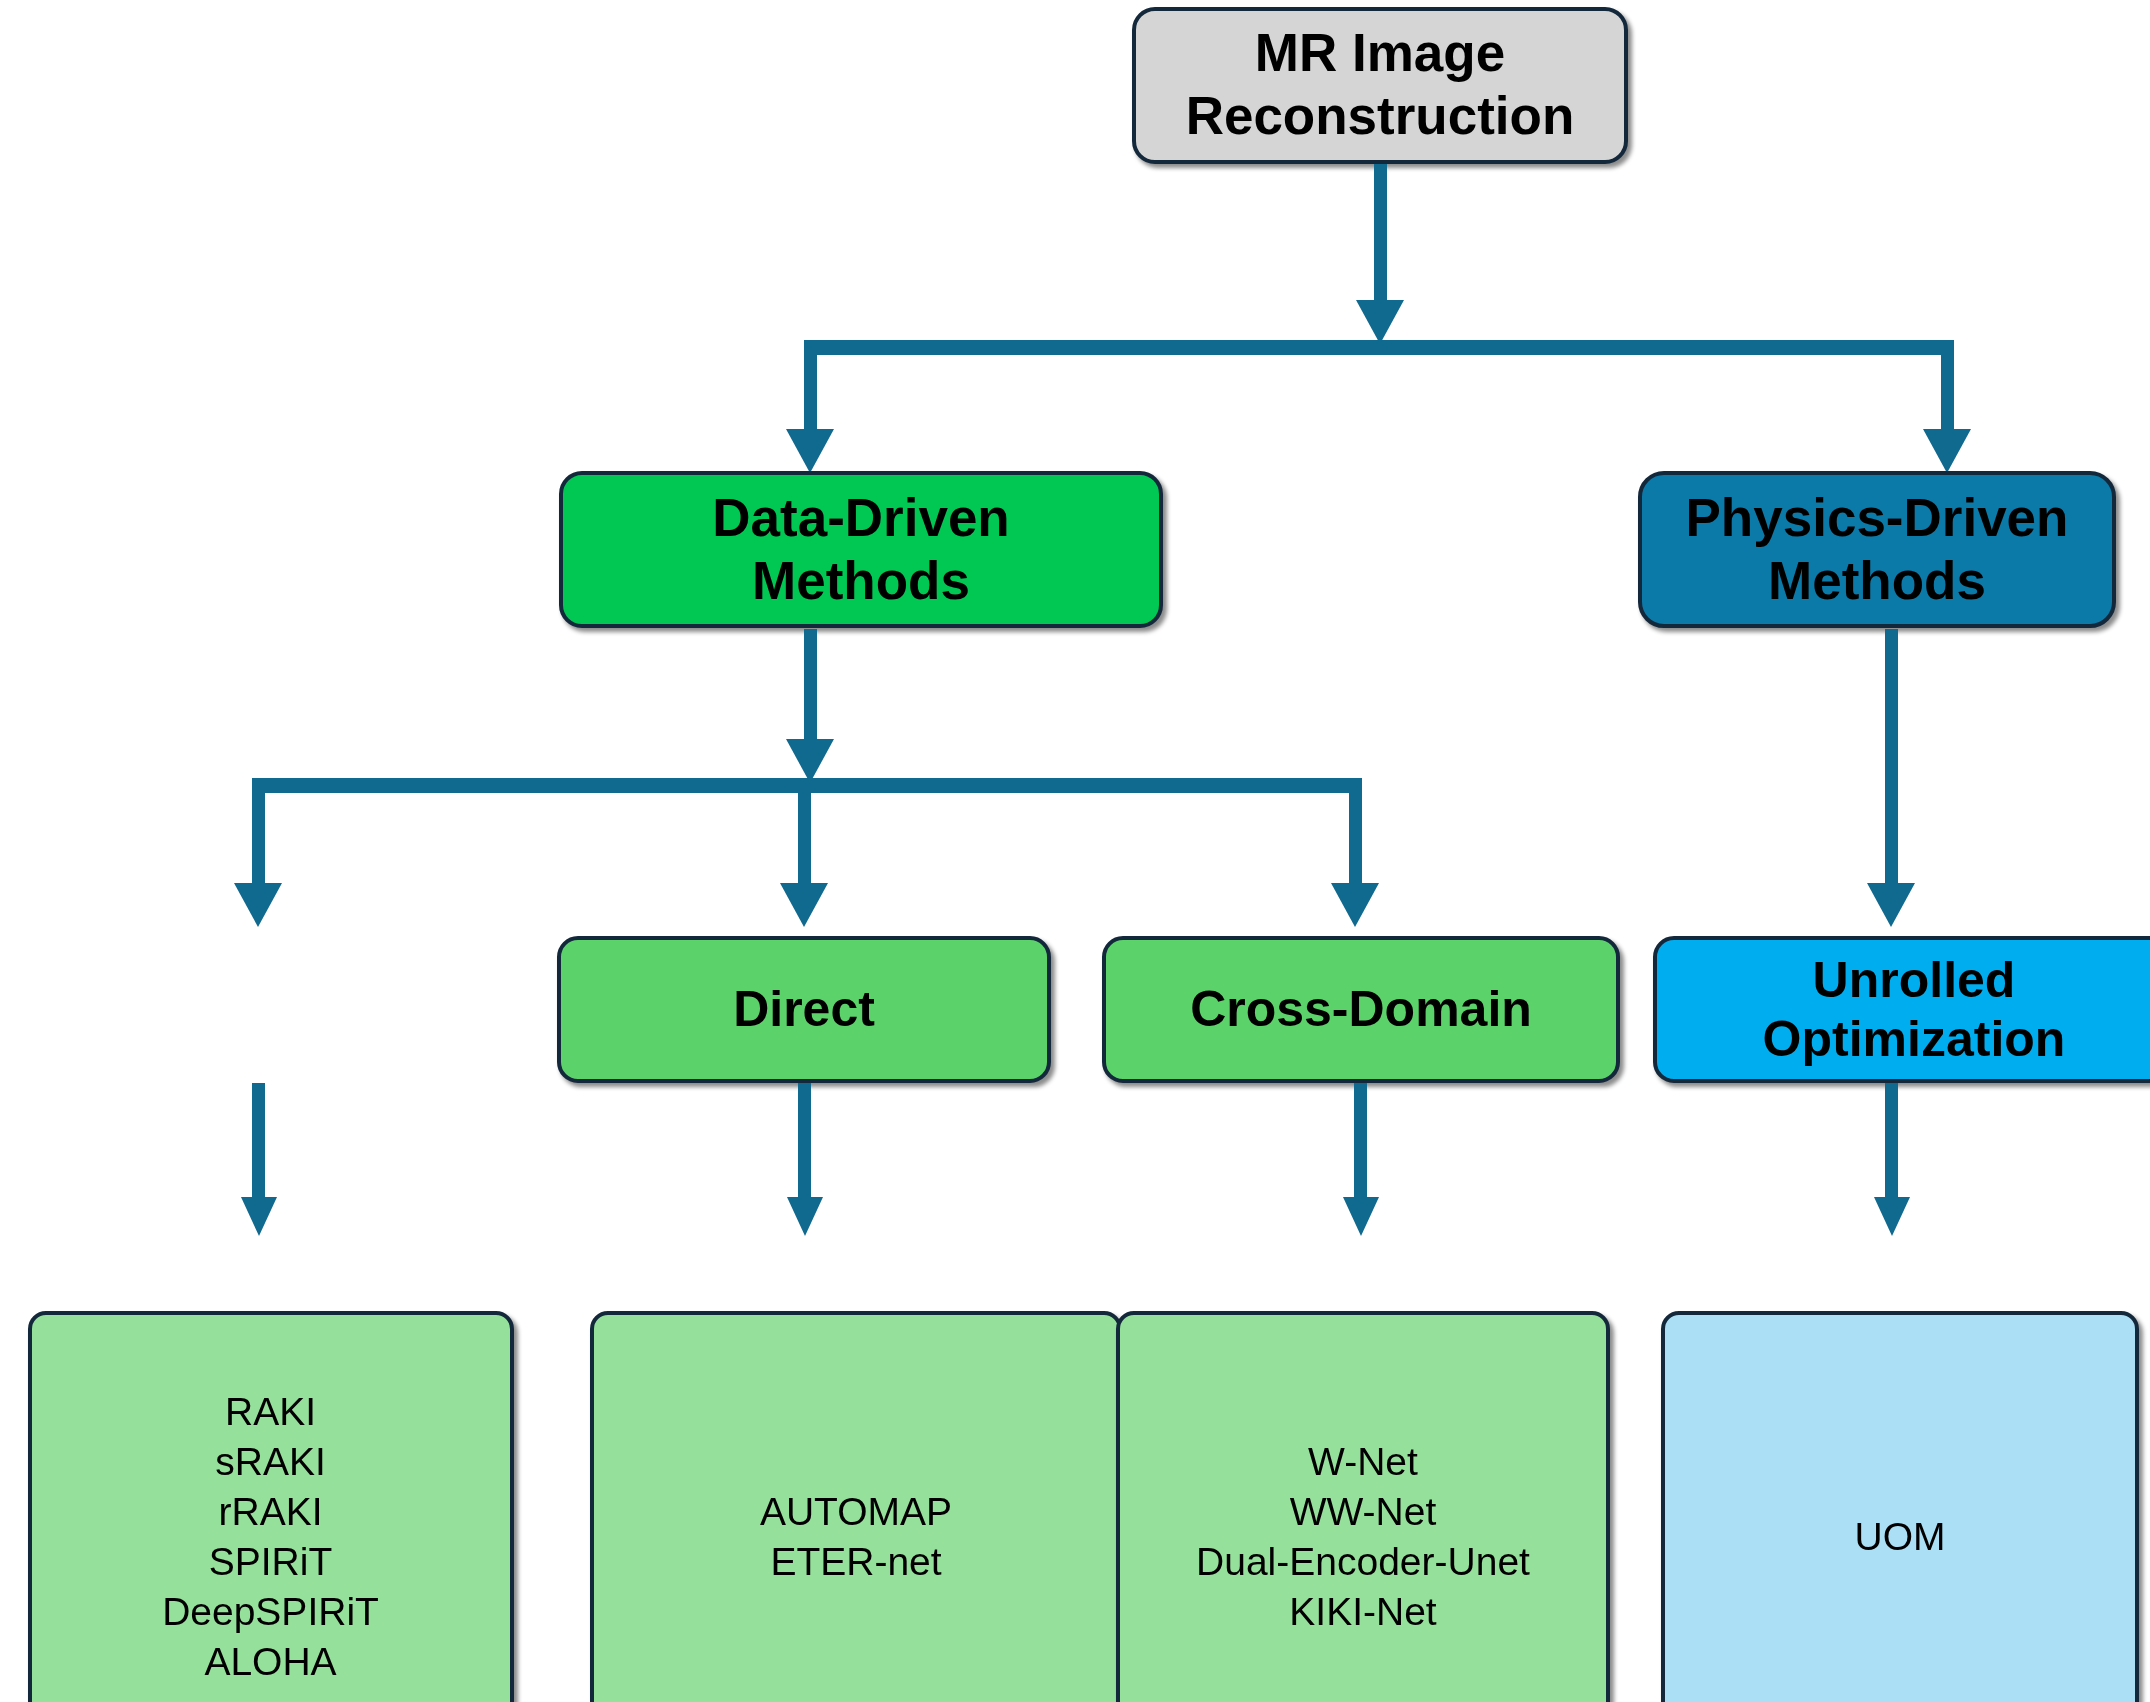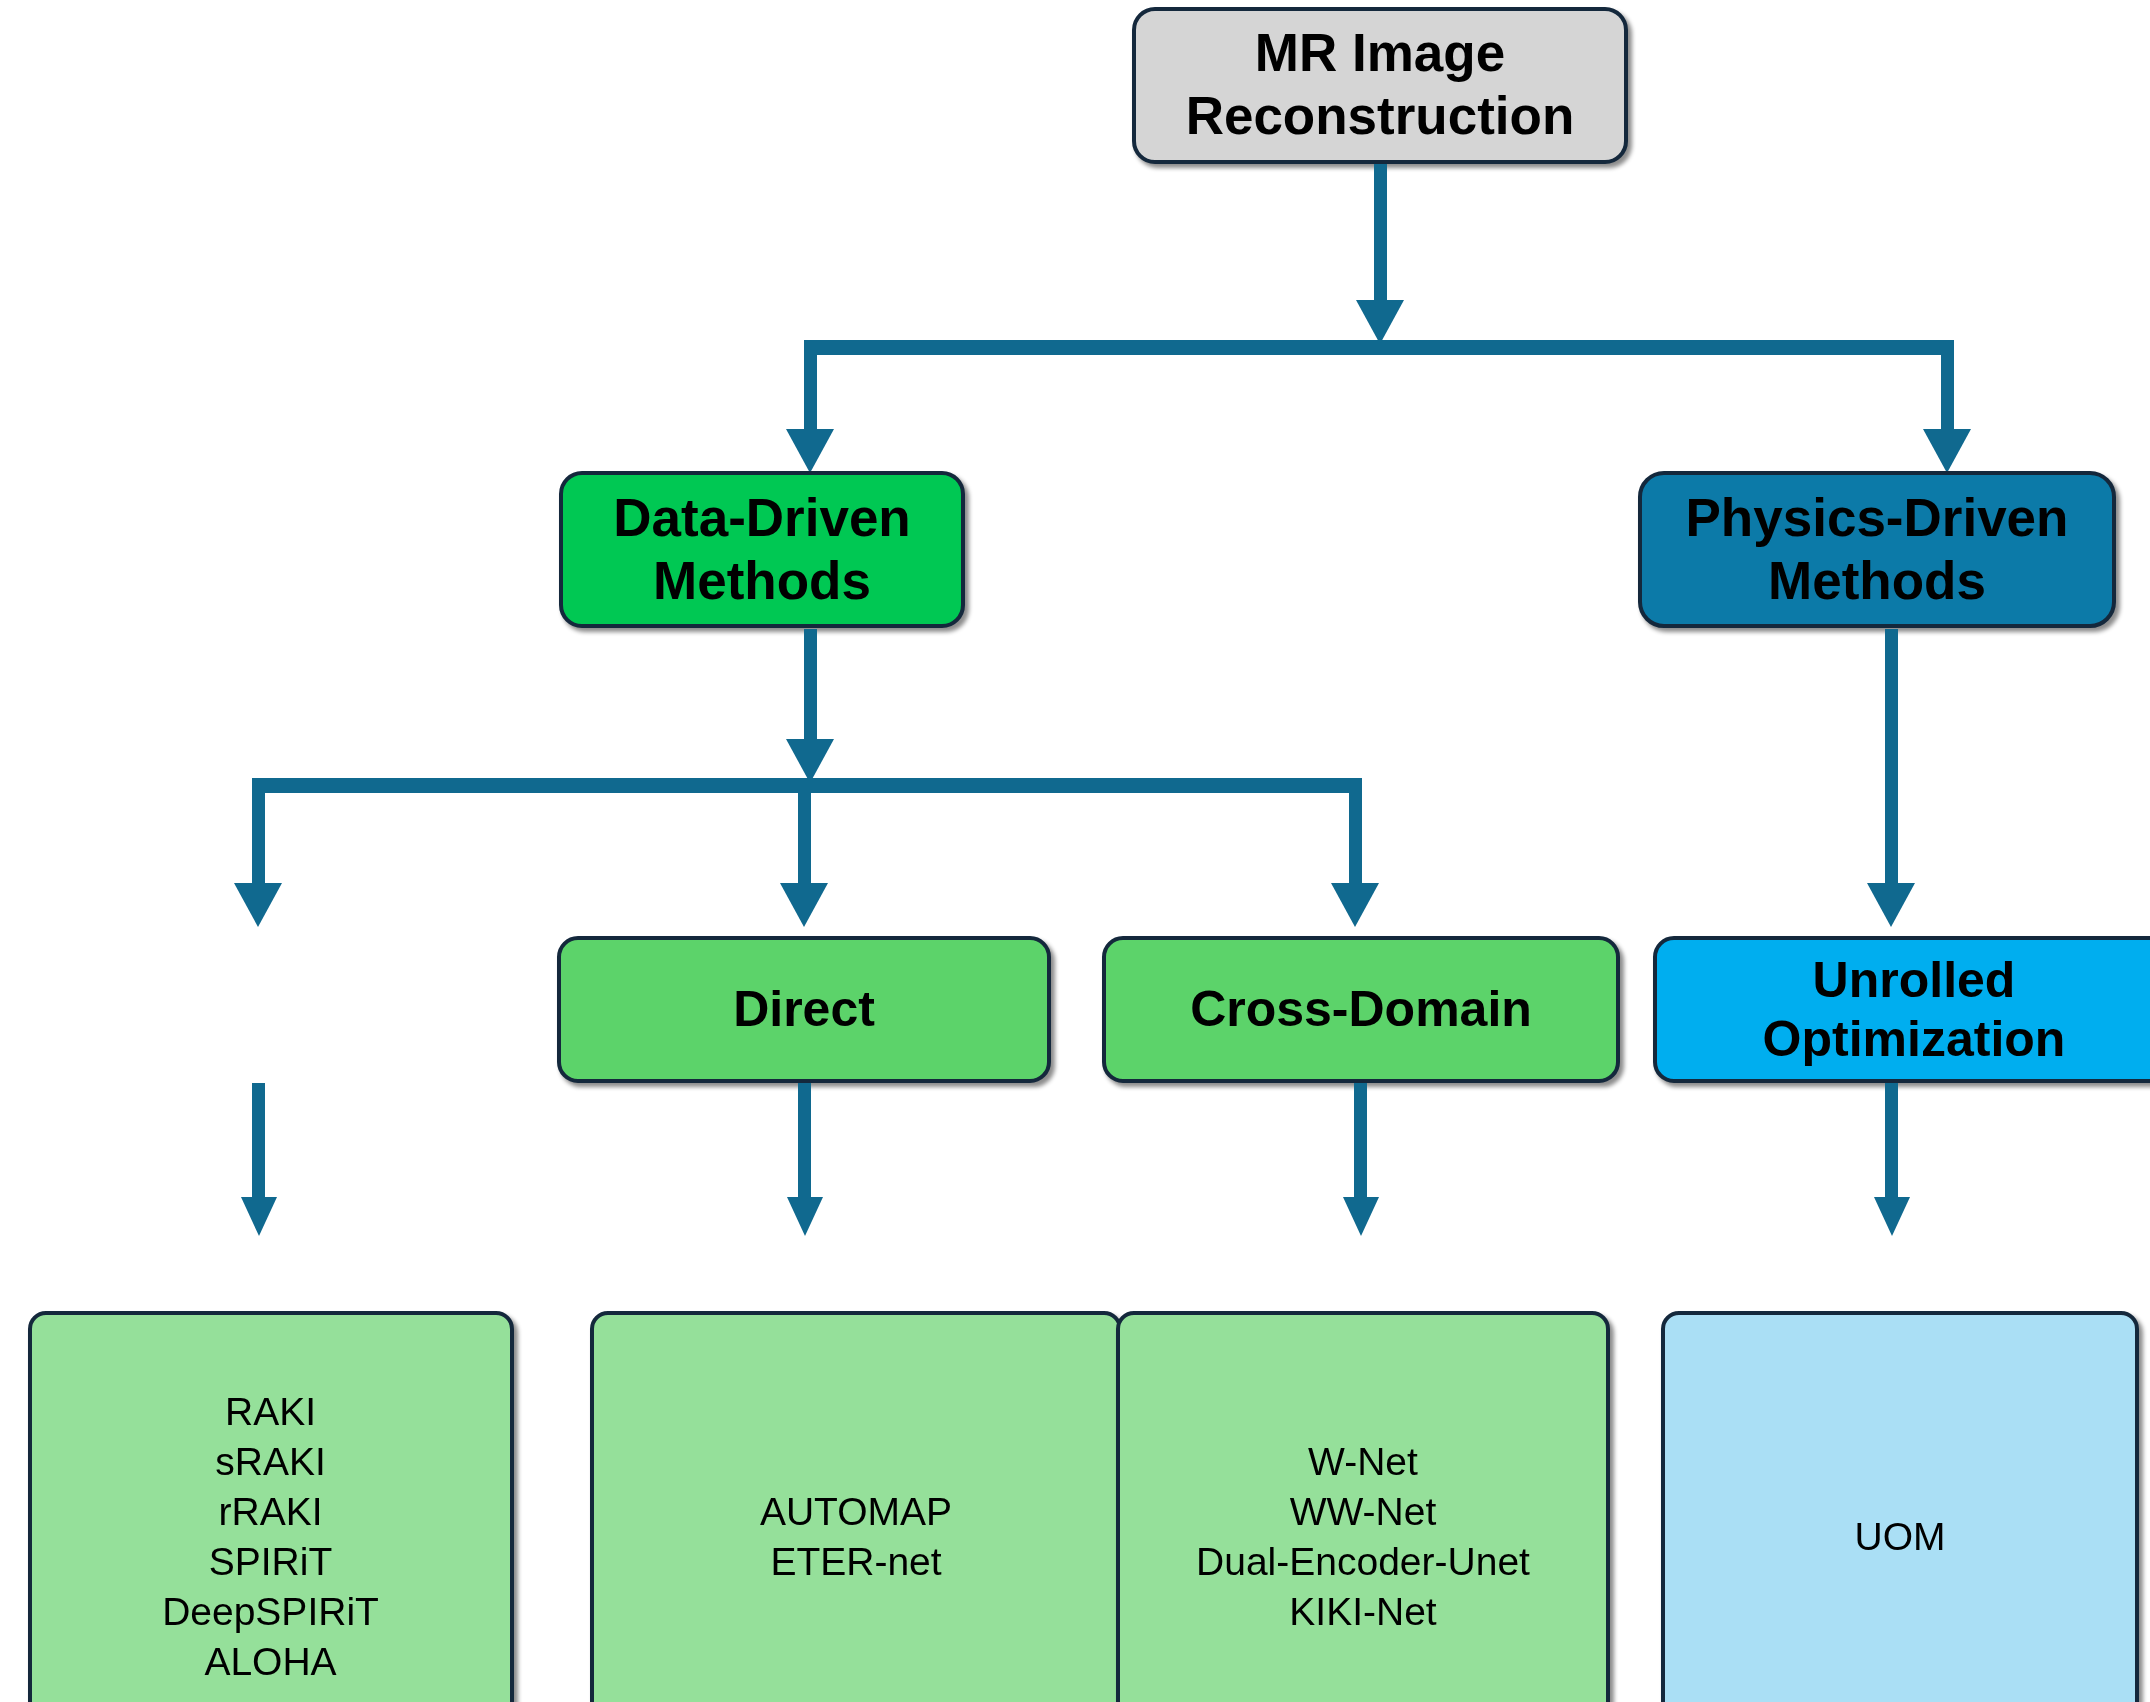--- a/index.html
+++ b/index.html
@@ -33,21 +33,21 @@
 
   
   #node-root {
     left: 1132px; top: 6.5px; width: 496px; height: 157px;
     background: #d5d5d5;
     border-radius: 23px;
     font-size: 53px; font-weight: bold;
   }
   
   #node-data-driven {
-    left: 559px; top: 471px; width: 406px; height: 157px;
+    left: 559px; top: 471px; width: 604px; height: 157px;
     background: #00c853;
     border-radius: 23px;
     font-size: 53px; font-weight: bold;
   }
   #node-physics-driven {
     left: 1638px; top: 471px; width: 478px; height: 157px;
     background: #0c7aa8;
     border-radius: 26px;
     font-size: 53px; font-weight: bold;
   }

